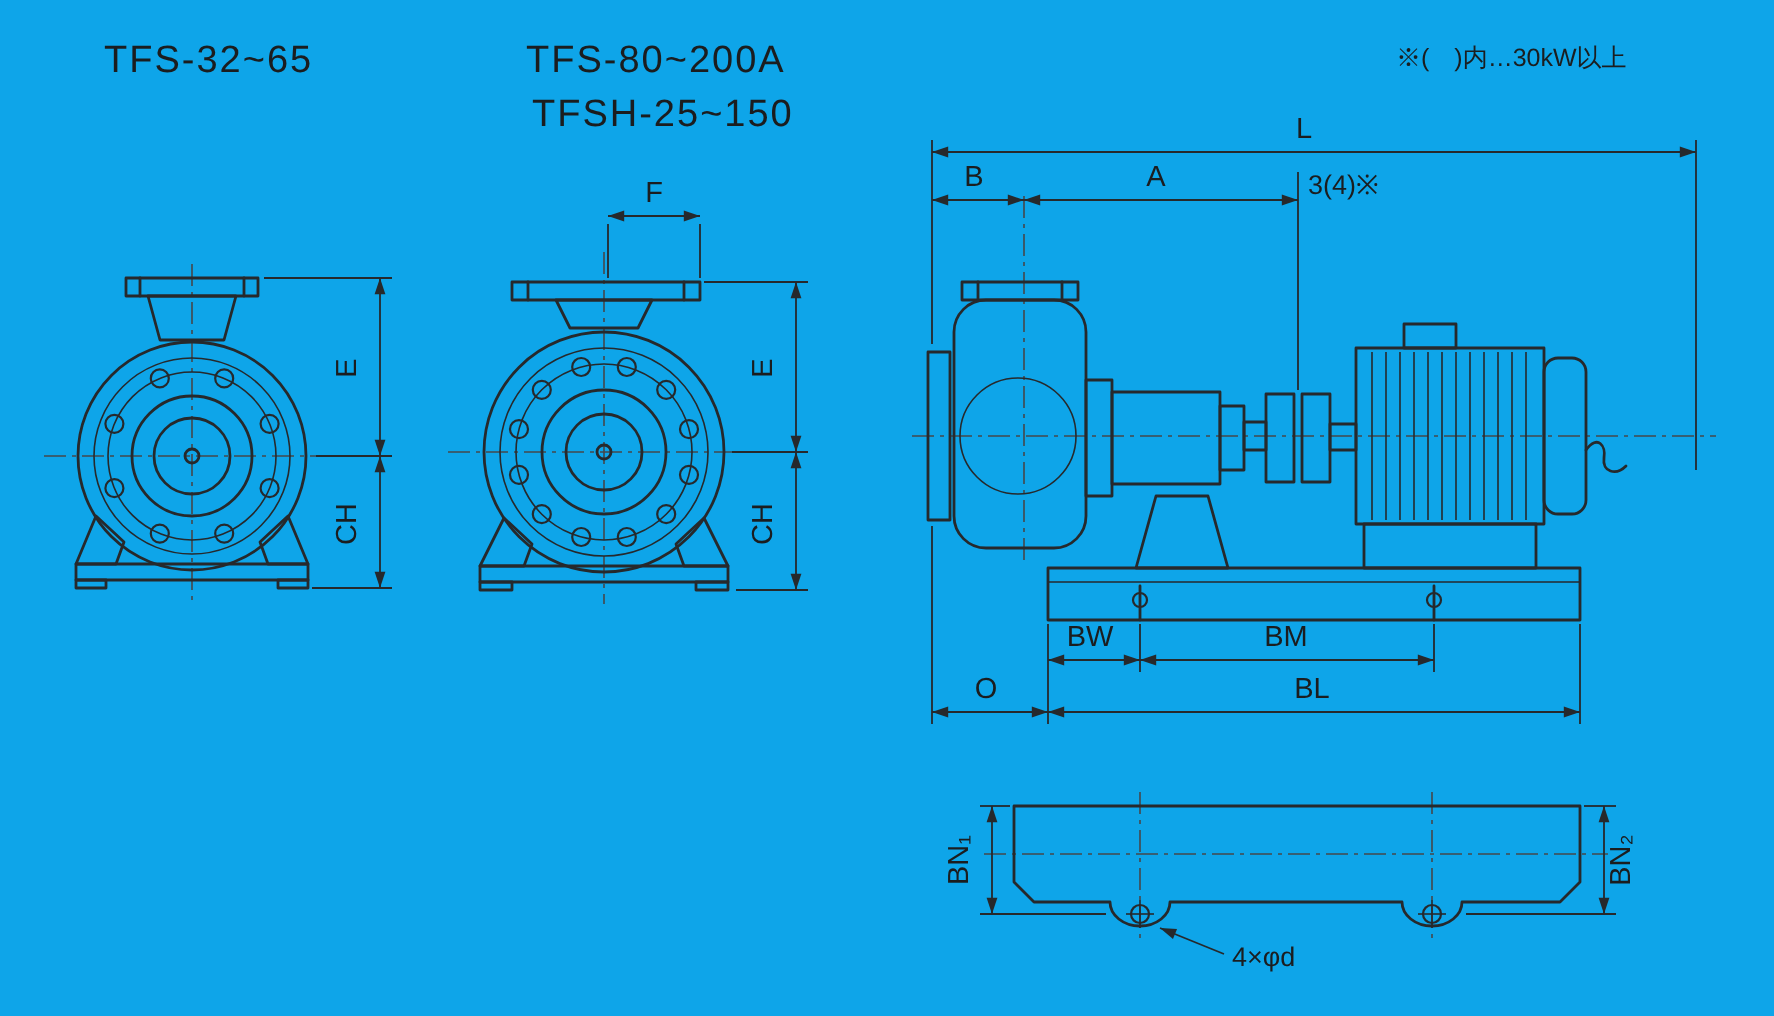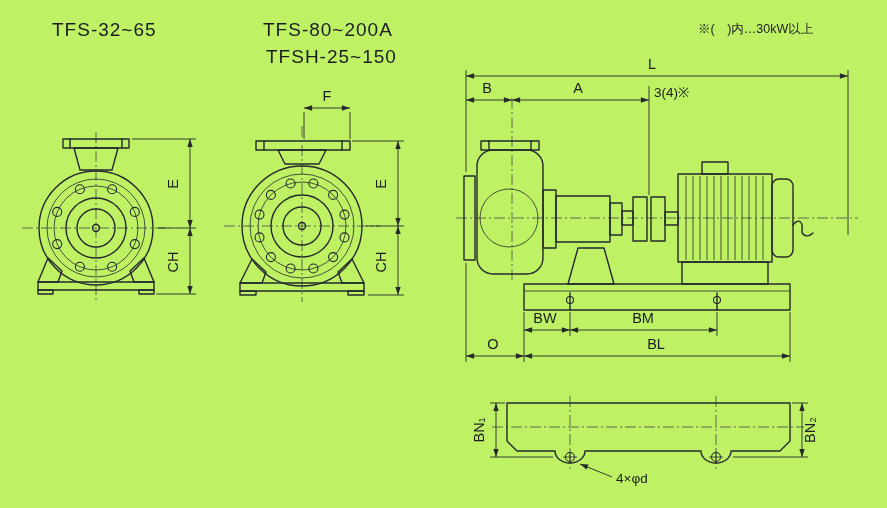--- a/index.html
+++ b/index.html
@@ -1,17 +1,17 @@
 <!DOCTYPE html>
 <html><head>
 <meta charset="utf-8">
 <style>
   html,body{margin:0;padding:0;background:#ffffff;}
   .canvas{
-    width:887px;height:508px;position:relative;background:#bef264;
+    width:887px;height:508px;position:relative;background:#0ea5e9;
     font-family:"Liberation Sans",sans-serif;overflow:hidden;text-align:center;
   }
   svg{display:block;}
   
   .ln  {fill:none;stroke:#26292c;stroke-width:1.4;stroke-linejoin:round;stroke-linecap:round;}
   .thin{fill:none;stroke:#26292c;stroke-width:0.8;}
   .b   {fill:none;stroke:#26292c;stroke-width:1.1;}
   .cl  {fill:none;stroke:#45484b;stroke-width:0.8;stroke-dasharray:11 3 2 3;}
   .dim {fill:none;stroke:#26292c;stroke-width:0.9;}
   text {fill:#1b1d1f;font-family:"Liberation Sans",sans-serif;}

